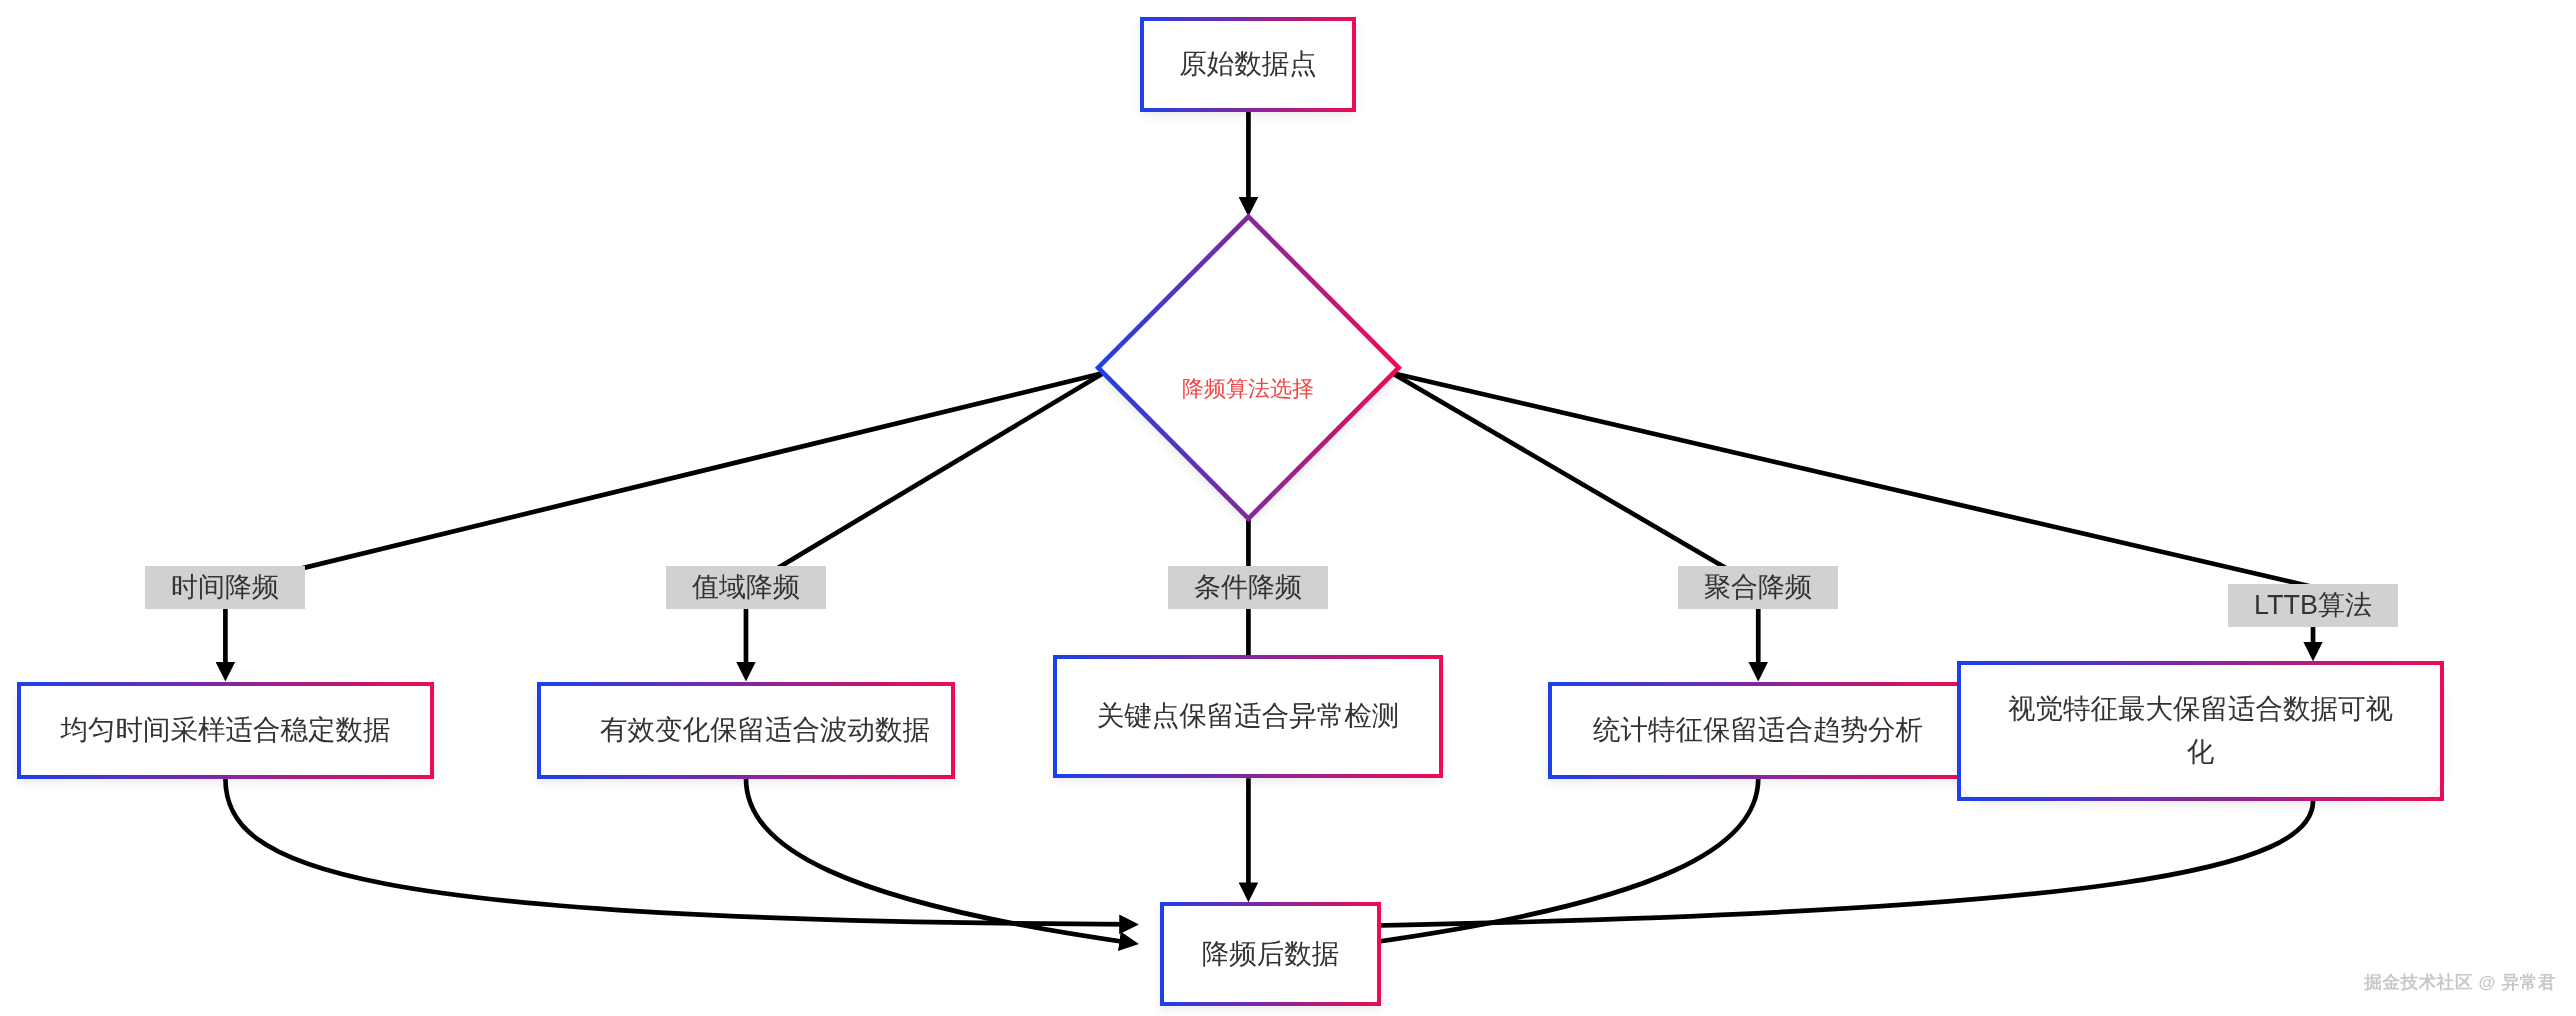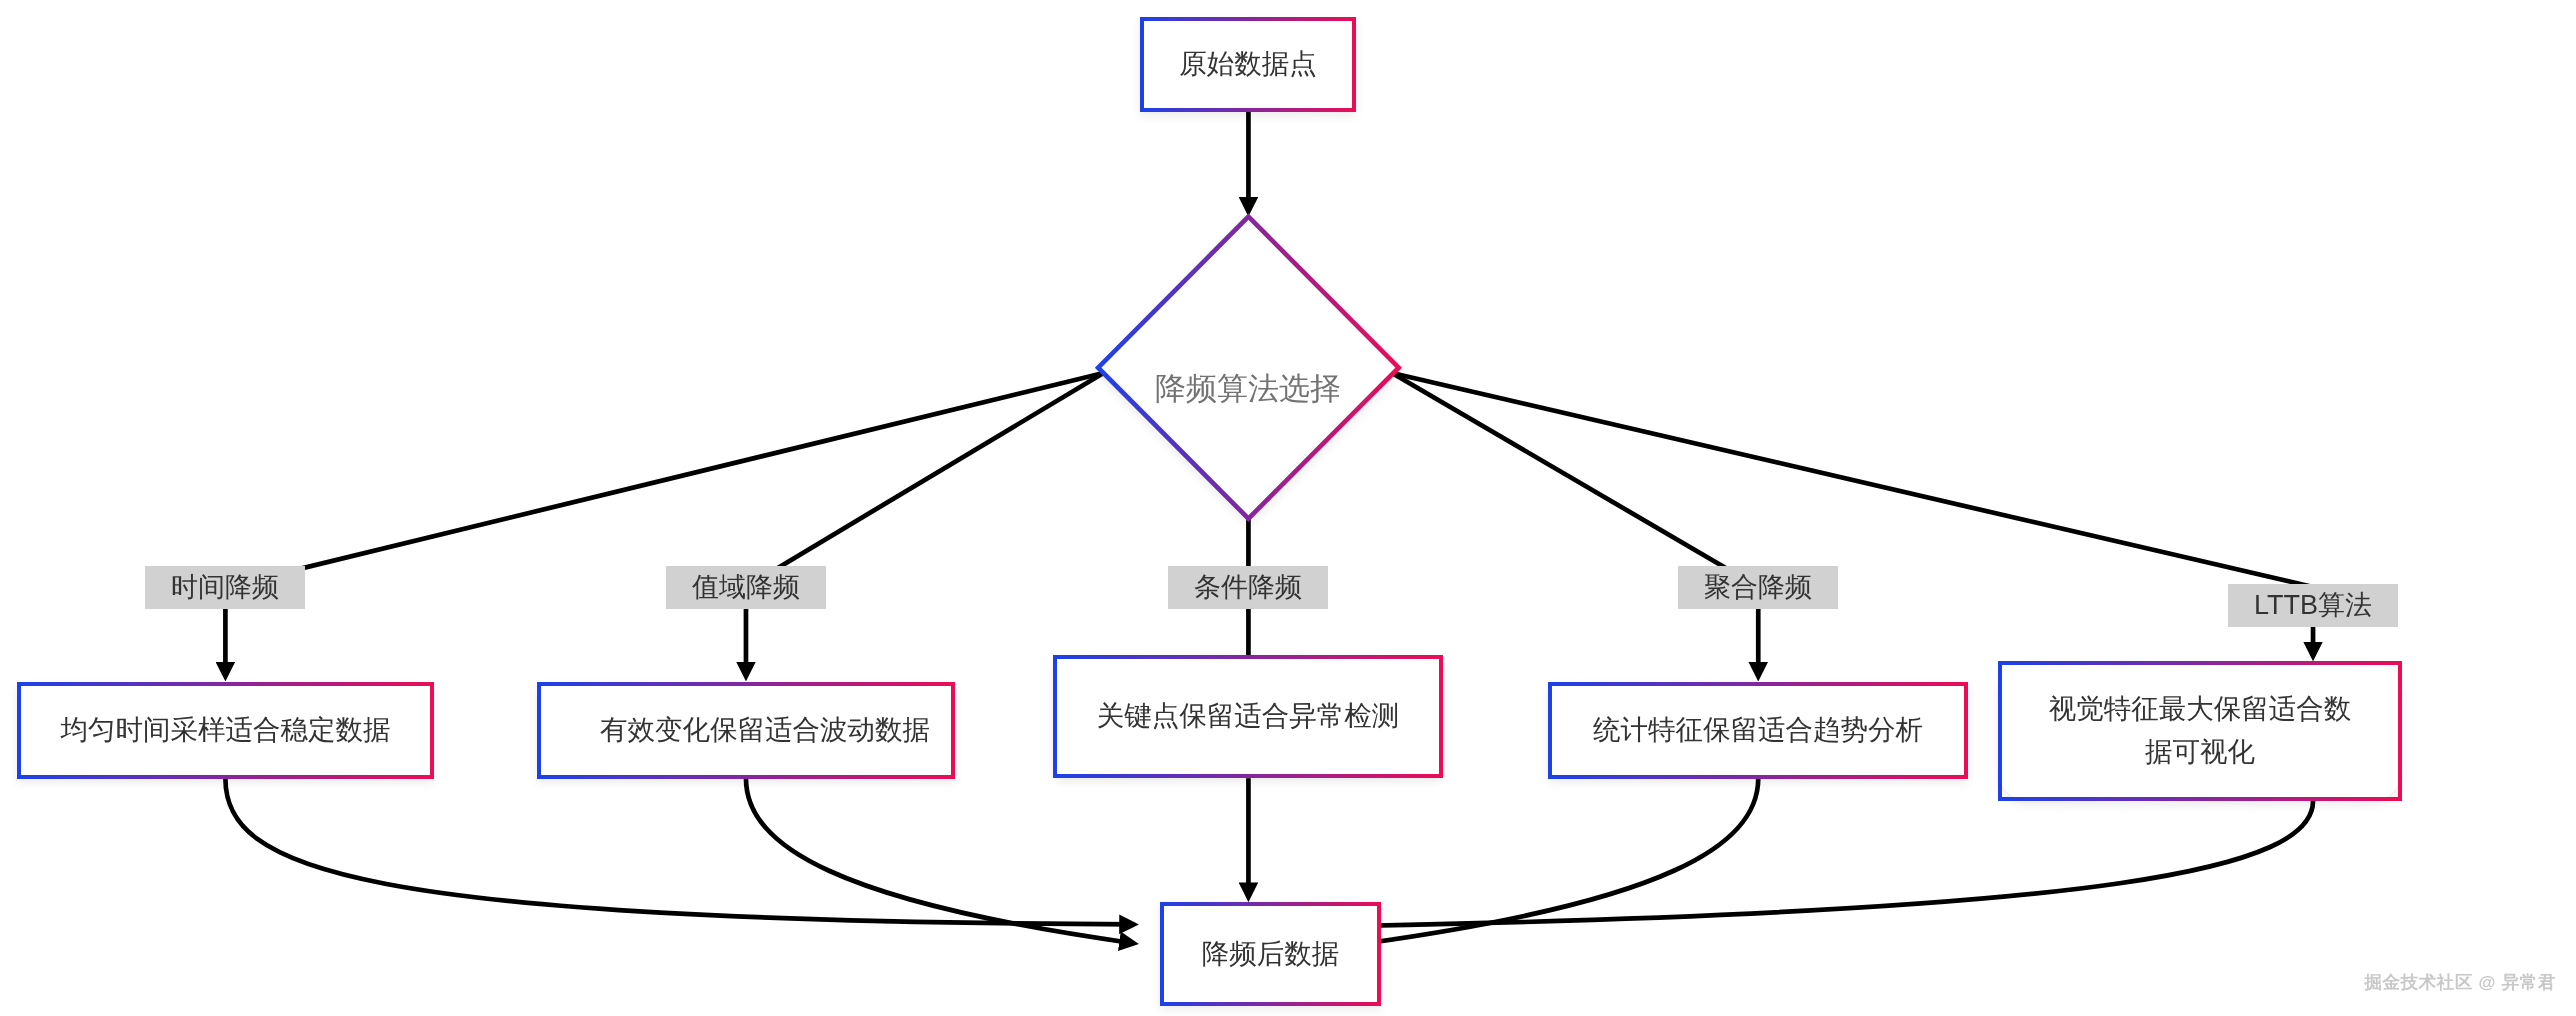--- a/index.html
+++ b/index.html
@@ -17,21 +17,21 @@
     font-size:27.5px;line-height:1.55;color:#333333;text-align:center;
     box-sizing:border-box;
   }
   .edge-label{
     position:absolute;z-index:4;transform:translateX(-50%);
     background:#d1d1d1;color:#333333;font-size:27px;line-height:1;
     padding:8px 26px;white-space:nowrap;
   }
   .diamond-label{
     position:absolute;z-index:3;transform:translate(-50%,-50%);
-    font-size:31px;color:#737373;white-space:nowrap;
+    font-size:22px;color:#ef4444;white-space:nowrap;
   }
   .watermark{
     position:absolute;right:20px;bottom:23px;z-index:5;
     font-size:17.4px;font-weight:700;color:#c8c8c8;
     text-shadow:1.3px 1.3px 0.7px #ffffff;letter-spacing:0.7px;
   }
 </style>
 </head>
 <body>
 
@@ -91,21 +91,21 @@
   </div>
   <div class="node" style="left:537px;top:682px;width:418px;height:97px;padding-left:38px;">
     <span>有效变化保留适合波动数据</span>
   </div>
   <div class="node" style="left:1053px;top:655px;width:390px;height:123px;border-radius:8px;">
     <span>关键点保留适合异常检测</span>
   </div>
   <div class="node" style="left:1548px;top:682px;width:420px;height:97px;">
     <span>统计特征保留适合趋势分析</span>
   </div>
-  <div class="node" style="left:1998px;top:661px;width:404px;height:140px;padding:0 40px;border-radius:31px;">
+  <div class="node" style="left:1957px;top:661px;width:487px;height:140px;padding:0 40px;border-radius:31px;">
     <span>视觉特征最大保留适合数据可视化</span>
   </div>
 
   <div class="node" style="left:1139px;top:902px;width:221px;height:104px;margin-left:21px;">
     <span>降频后数据</span>
   </div>
 
   <div class="watermark">掘金技术社区 @ 异常君</div>
 
 </div>

